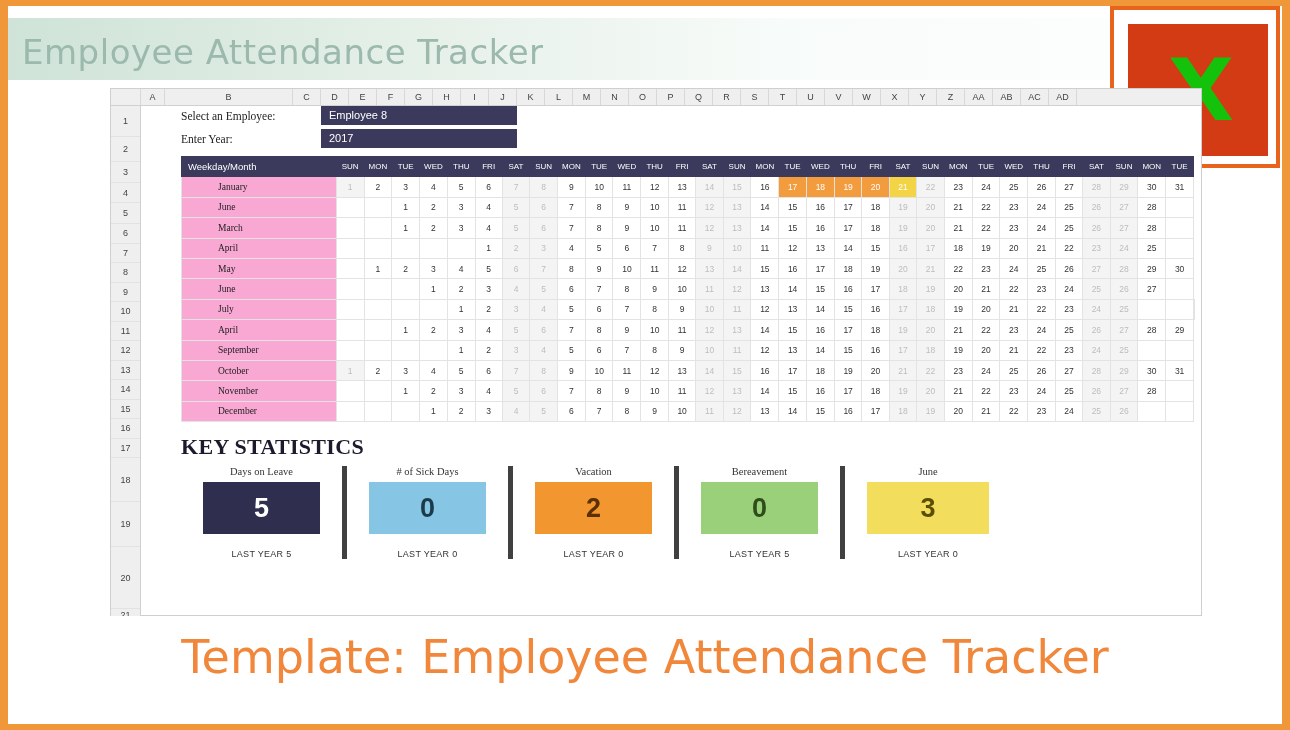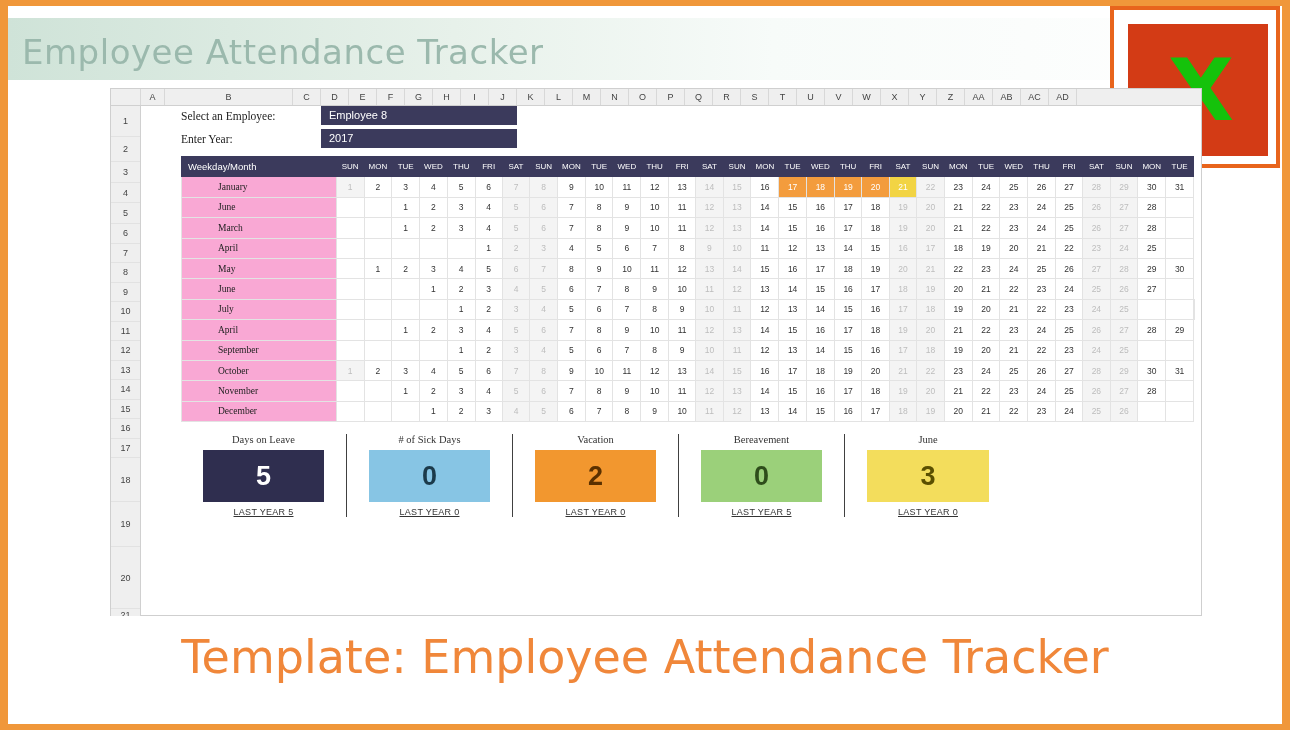--- a/index.html
+++ b/index.html
@@ -97,30 +97,30 @@
   td.we{color:#bdbdbd;background:#f4f4f4;}
   td.hl-o{background:#f39c3d;color:#ffffff;}
   td.hl-y{background:#f2d444;color:#ffffff;}
   td.blank{background:#ffffff;}
 
   .key-title{
     font-family:"Liberation Serif", serif;
     font-size:22px;font-weight:bold;color:#1b1b2c;margin:8px 0 0 34px;letter-spacing:.3px;
   }
   .stats{display:flex;margin:6px 0 0 34px;}
-  .stat{width:166px;text-align:center;border-right:1px solid #404040;padding:0 4px;box-sizing:border-box;}
+  .stat{width:166px;text-align:center;border-right:5px solid #404040;padding:0 4px;box-sizing:border-box;}
   .stat:last-child{border-right:none;}
   .stat-label{
     font-family:"Liberation Serif", serif;font-size:10.5px;color:#333;margin-bottom:5px;
   }
   .stat-box{
     height:52px;display:flex;align-items:center;justify-content:center;
     font-size:27px;font-weight:bold;margin:0 18px;
   }
-  .stat-sub{font-size:9px;color:#333;margin-top:5px;letter-spacing:.3px;text-decoration:underline;}
+  .stat-sub{font-size:9px;color:#333;margin-top:15px;letter-spacing:.3px;}
 
   
   .caption-band{
     position:absolute;left:8px;bottom:6px;width:1274px;height:108px;background:#ffffff;
   }
   .caption-text{
     position:absolute;left:0;right:0;top:14px;text-align:center;
     font-size:46px;color:#f0873a;font-family:"DejaVu Sans", sans-serif;
   }
 </style>
@@ -654,20 +654,21 @@
               <td class="">23</td>
               <td class="">24</td>
               <td class="we">25</td>
               <td class="we">26</td>
               <td class="blank"></td>
               <td class="blank"></td>
             </tr>
           </tbody>
       </table>
 
+      <div class="key-title">KEY STATISTICS</div>
       <div class="stats" id="stats">
           <div class="stat">
             <div class="stat-label">Days on Leave</div>
             <div class="stat-box" style="background: rgb(47, 46, 79); color: rgb(255, 255, 255);">5</div>
             <div class="stat-sub">LAST YEAR   5</div>
           </div>
           <div class="stat">
             <div class="stat-label"># of Sick Days</div>
             <div class="stat-box" style="background: rgb(135, 197, 228); color: rgb(27, 58, 74);">0</div>
             <div class="stat-sub">LAST YEAR   0</div>

